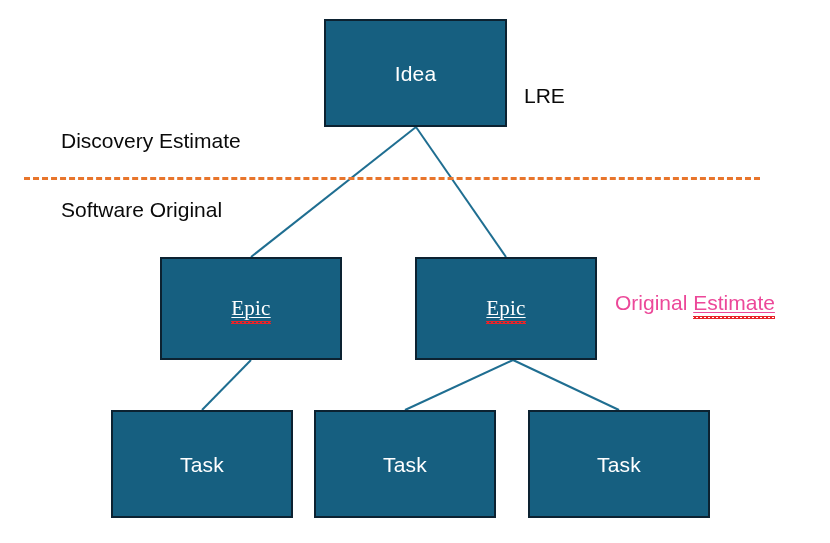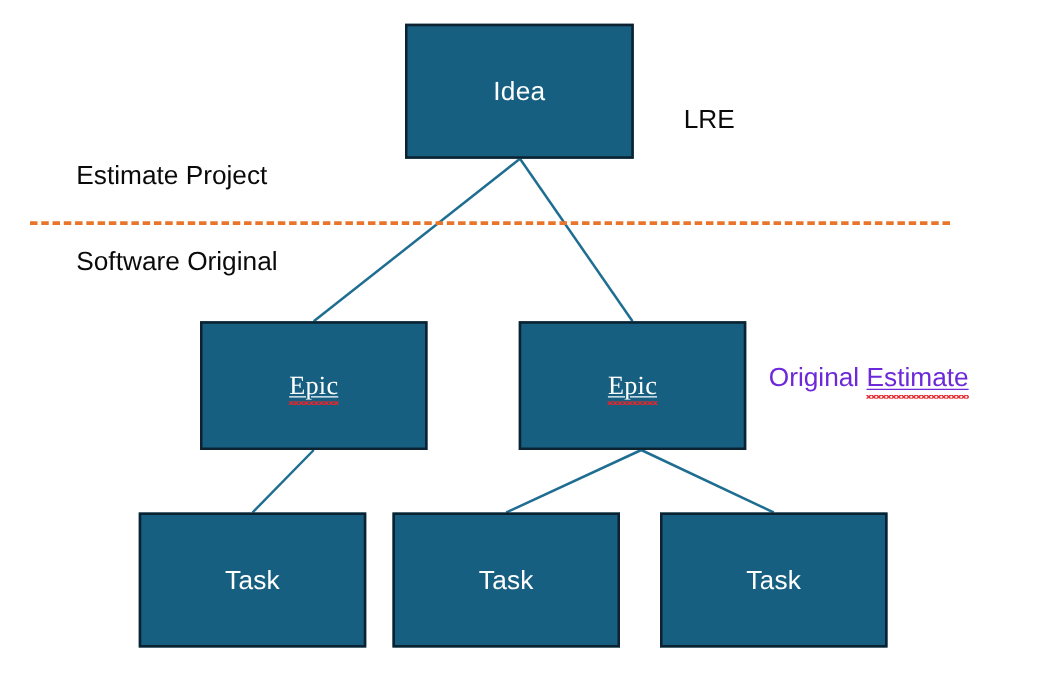--- a/index.html
+++ b/index.html
@@ -121,19 +121,19 @@
       <div class="node" style="left: 528px; top: 410px; width: 182px; height: 108px; background: rgb(22, 95, 128); border-color: rgb(12, 34, 49);">
         <span class="node-label" style="color: rgb(255, 255, 255);">Task</span>
       </div>
     </div>
 
   <div id="divider-layer">
       <div class="divider" style="left: 24px; top: 177px; width: 736px; height: 0px; border-top: 3px dashed rgb(232, 117, 43);"></div>
     </div>
 
   <div id="annotation-layer">
-      <div class="annotation" style="left: 547px; top: 85px; color: rgb(10, 10, 10);"><span>LRE</span></div>
-      <div class="annotation" style="left: 61px; top: 130px; color: rgb(10, 10, 10);"><span>Estimate Project</span></div>
+      <div class="annotation" style="left: 524px; top: 85px; color: rgb(10, 10, 10);"><span>LRE</span></div>
+      <div class="annotation" style="left: 61px; top: 130px; color: rgb(10, 10, 10);"><span>Discovery Estimate</span></div>
       <div class="annotation" style="left: 61px; top: 199px; color: rgb(10, 10, 10);"><span>Software Original</span></div>
-      <div class="annotation spell-tail" style="left: 615px; top: 292px; color: #6d28d9;"><span>Original </span><span class="sp">Estimate</span></div>
+      <div class="annotation spell-tail" style="left: 615px; top: 292px; color: #ec4899;"><span>Original </span><span class="sp">Estimate</span></div>
     </div>
 
 </div>
 
 </body></html>

